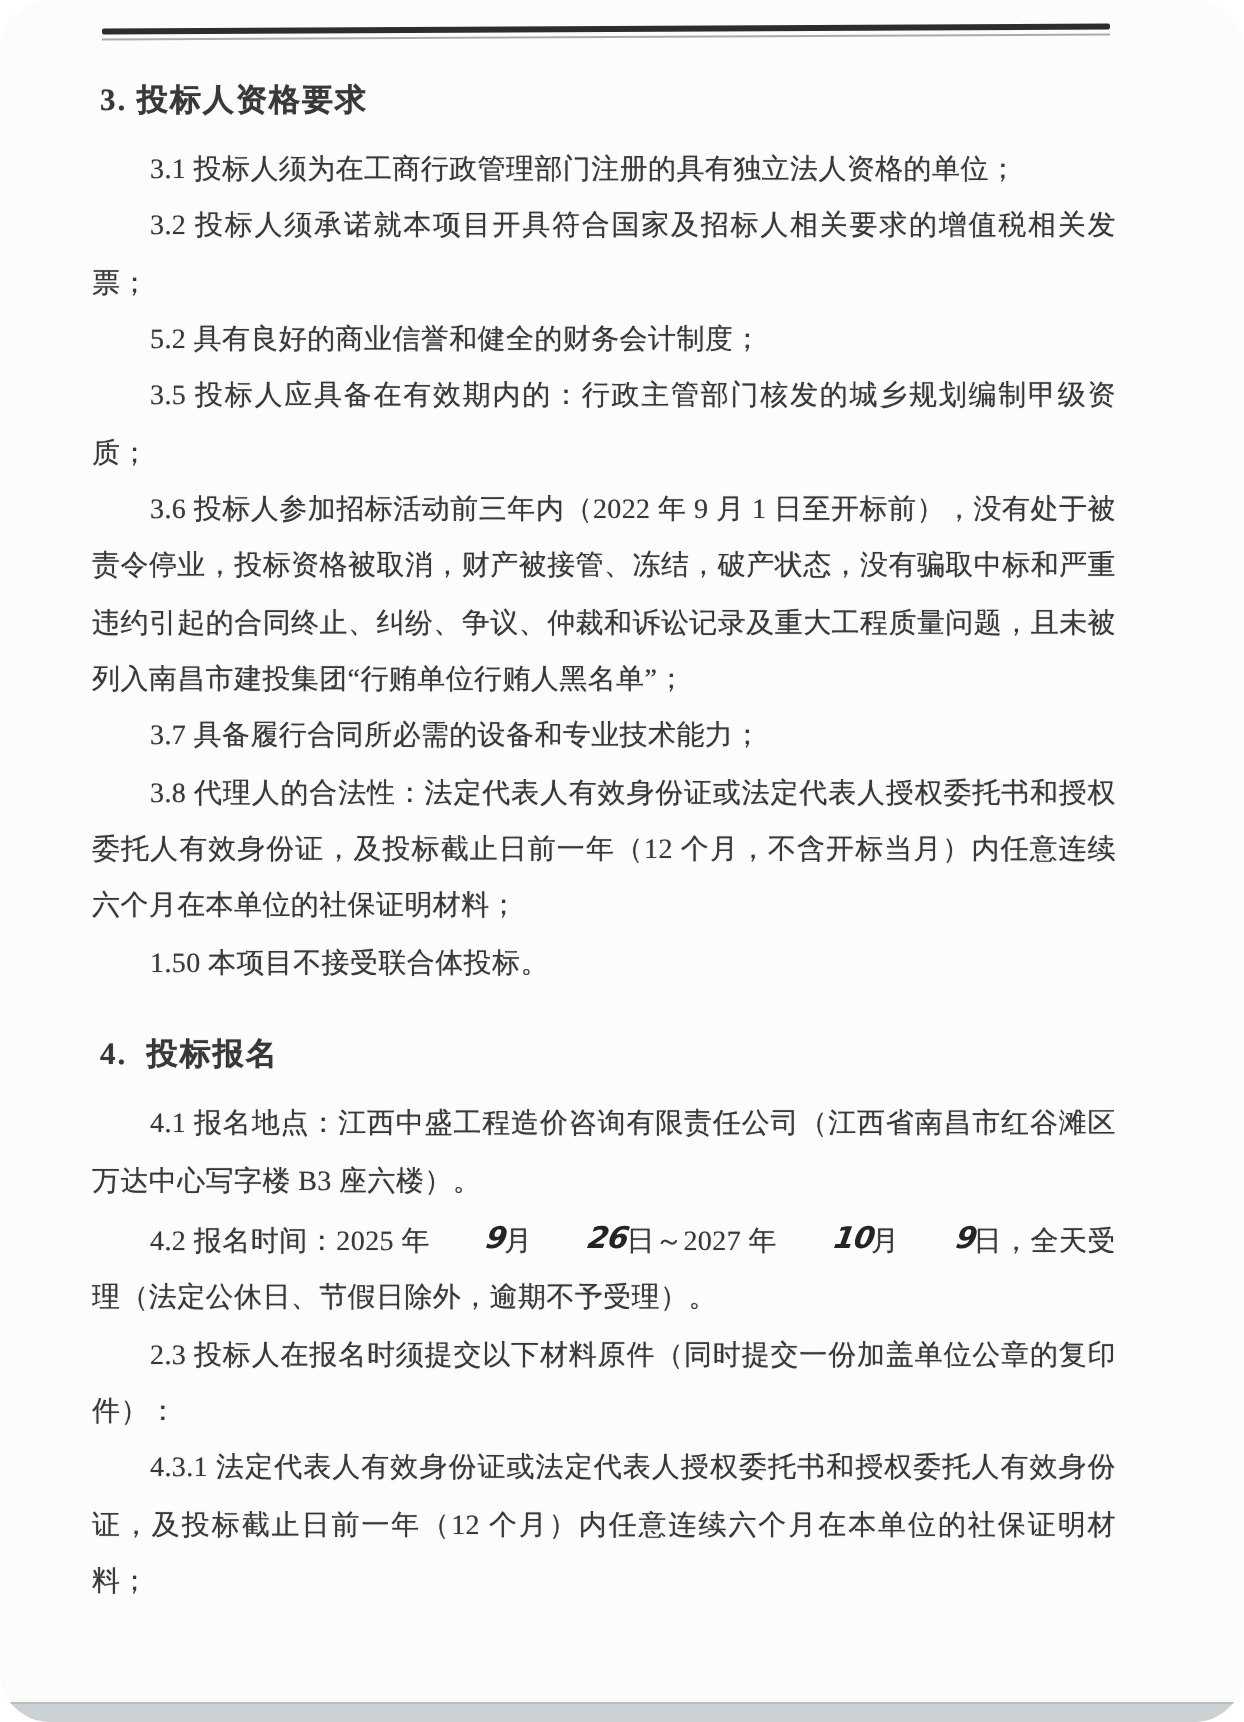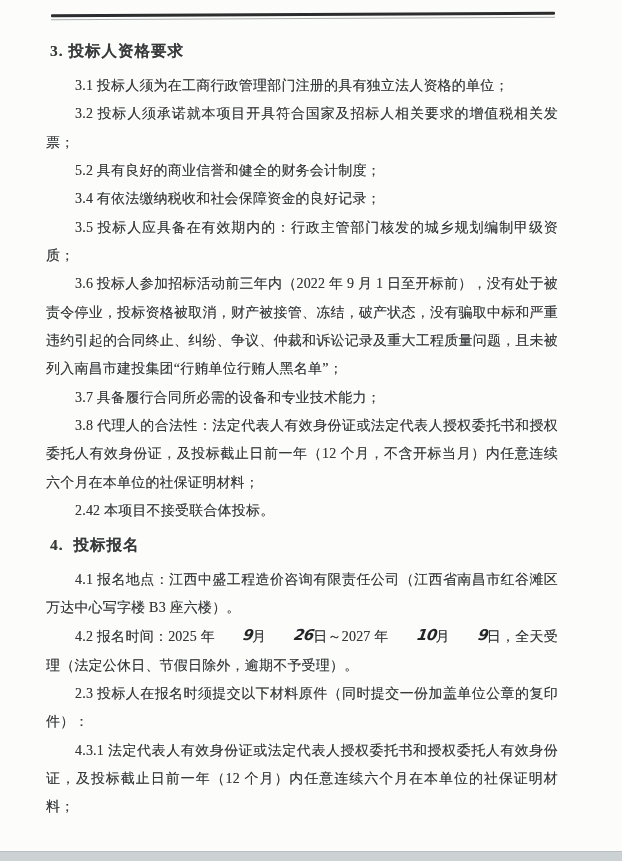--- a/index.html
+++ b/index.html
@@ -8,20 +8,21 @@
     background: #ffffff;
   }
   .page {
     position: relative;
     width: 622px;
     height: 861px;
     overflow: hidden;
     background: var(--paper, #fcfcfb);
     font-family: "Liberation Serif", "DejaVu Serif", serif;
     color: var(--ink, #36383a);
+    border-radius: 25px;
   }
   
   .header-rule {
     position: absolute;
     top: 13px;
     left: 51px;
     width: 504px;
     transform: rotate(-0.28deg);
   }
   .header-rule .rule-main {
@@ -45,21 +46,21 @@
   }
   .heading {
     font-weight: bold;
     font-size: 15.5px;
     line-height: 22px;
     letter-spacing: 1px;
     margin: 0 0 10px 4px;
     white-space: pre;
   }
   .heading.not-first {
-    margin-top: 8px;
+    margin-top: 20px;
   }
   .para {
     margin: 0;
     font-size: 14px;
     line-height: 28.35px;
     text-align: justify;
     text-indent: 29px;
     letter-spacing: 0.2px;
   }
   
@@ -93,26 +94,25 @@
   <div class="header-rule">
     <div class="rule-main"></div>
     <div class="rule-echo"></div>
   </div>
 
   <article class="doc">
       <div class="heading">3. 投标人资格要求</div>
       <p class="para">3.1 投标人须为在工商行政管理部门注册的具有独立法人资格的单位；</p>
       <p class="para">3.2 投标人须承诺就本项目开具符合国家及招标人相关要求的增值税相关发票；</p>
       <p class="para">5.2 具有良好的商业信誉和健全的财务会计制度；</p>
-      <p class="para">3.4 有依法缴纳税收和社会保障资金的良好记录；</p>
       <p class="para">3.5 投标人应具备在有效期内的：行政主管部门核发的城乡规划编制甲级资质；</p>
       <p class="para">3.6 投标人参加招标活动前三年内（2022 年 9 月 1 日至开标前），没有处于被责令停业，投标资格被取消，财产被接管、冻结，破产状态，没有骗取中标和严重违约引起的合同终止、纠纷、争议、仲裁和诉讼记录及重大工程质量问题，且未被列入南昌市建投集团“行贿单位行贿人黑名单”；</p>
       <p class="para">3.7 具备履行合同所必需的设备和专业技术能力；</p>
       <p class="para">3.8 代理人的合法性：法定代表人有效身份证或法定代表人授权委托书和授权委托人有效身份证，及投标截止日前一年（12 个月，不含开标当月）内任意连续六个月在本单位的社保证明材料；</p>
-      <p class="para">2.42 本项目不接受联合体投标。</p>
+      <p class="para">1.50 本项目不接受联合体投标。</p>
       <div class="heading not-first">4.  投标报名</div>
       <p class="para">4.1 报名地点：江西中盛工程造价咨询有限责任公司（江西省南昌市红谷滩区万达中心写字楼 B3 座六楼）。</p>
       <p class="para"><span class="printed">4.2 报名时间：2025 年</span><span class="hw">9</span><span class="printed">月</span><span class="hw">26</span><span class="printed">日～2027 年</span><span class="hw">10</span><span class="printed">月</span><span class="hw">9</span><span class="printed">日，全天受理（法定公休日、节假日除外，逾期不予受理）。</span></p>
       <p class="para">2.3 投标人在报名时须提交以下材料原件（同时提交一份加盖单位公章的复印件）：</p>
       <p class="para">4.3.1 法定代表人有效身份证或法定代表人授权委托书和授权委托人有效身份证，及投标截止日前一年（12 个月）内任意连续六个月在本单位的社保证明材料；</p>
     </article>
 
   <div class="bottom-band"></div>
 </div>
 

